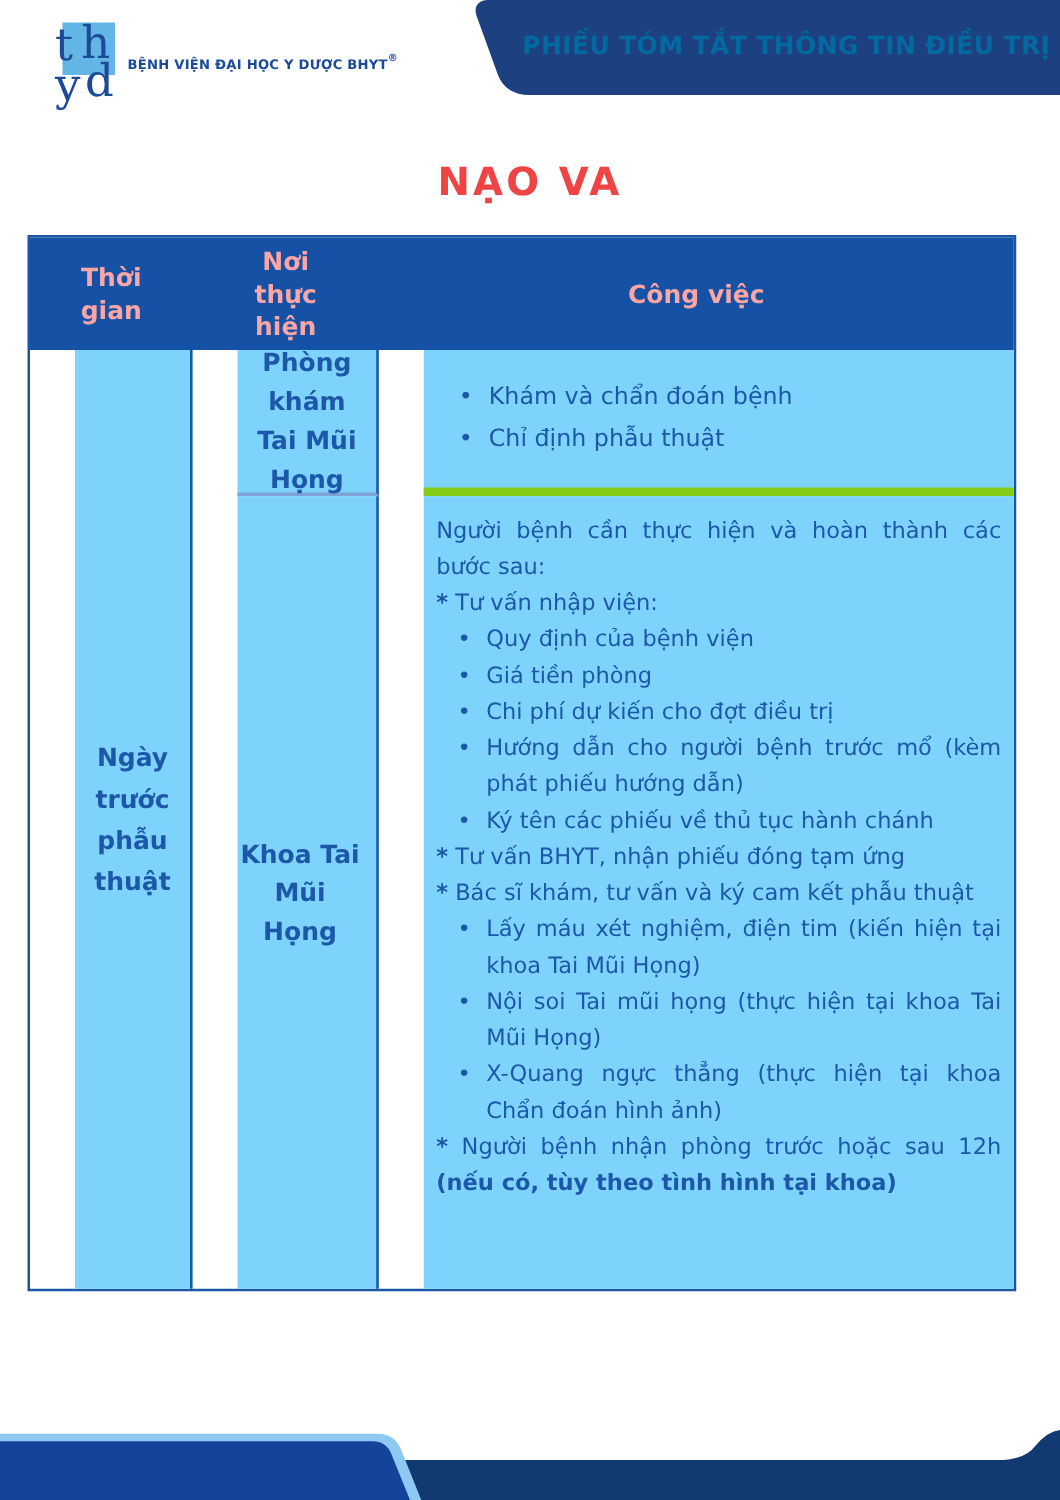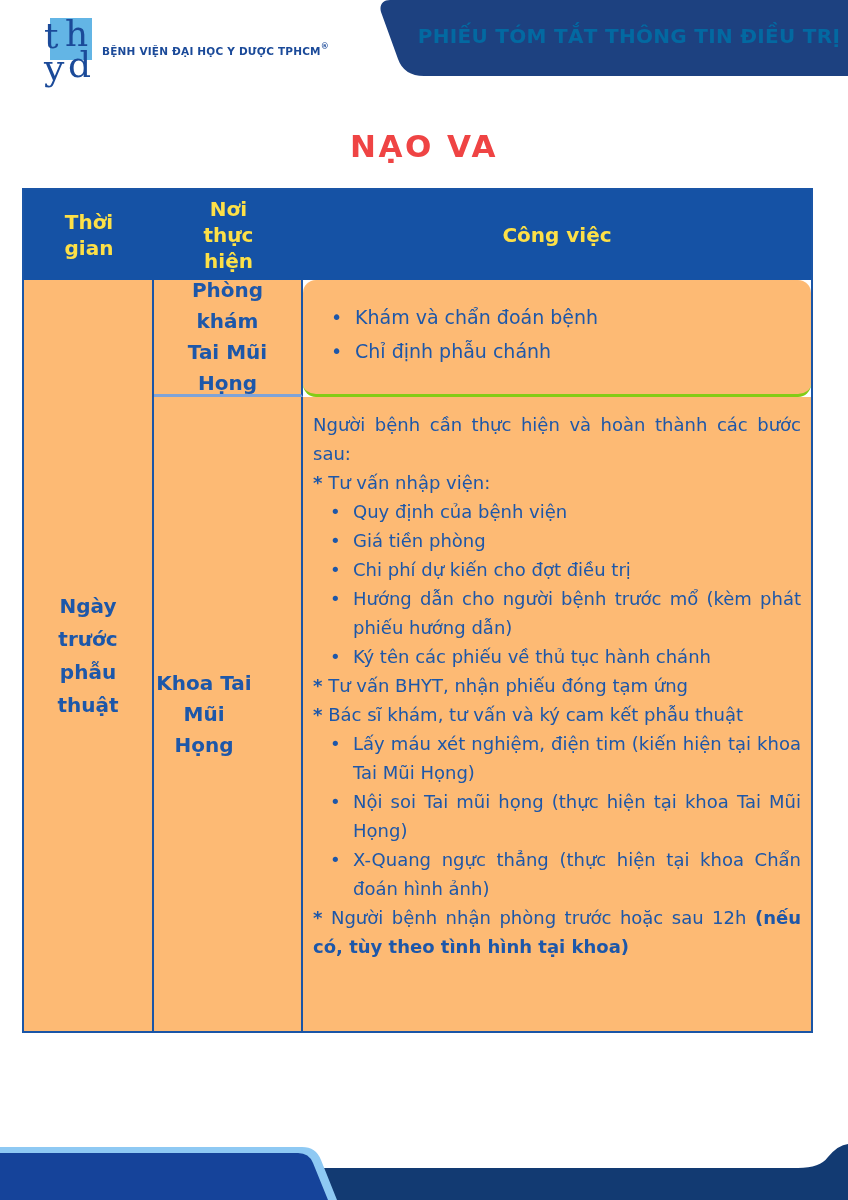--- a/index.html
+++ b/index.html
@@ -31,42 +31,42 @@
   
   .info-table{
     position:absolute;left:22px;top:188px;width:791px;height:845px;
     box-sizing:border-box;border:2px solid #1a55a6;
     display:grid;
     grid-template-columns:130px 149px 1fr;
     grid-template-rows:90px 117px 1fr;
     color:#1d57a9;
   }
   .thead{
-    grid-column:1/4;grid-row:1;background:#1552a5;color:#fde047;
+    grid-column:1/4;grid-row:1;background:#1552a5;color:#fca5a5;
     display:grid;grid-template-columns:130px 149px 1fr;
   }
   .th{display:flex;align-items:center;justify-content:center;
       font-weight:bold;font-size:20px;text-align:center;line-height:1.3;}
   .th .wrap{max-width:92px;}
-  .cell{box-sizing:border-box;background:#fdba74;}
+  .cell{box-sizing:border-box;background:#7dd3fc;margin-left:36px;}
   .cell-time{
     grid-column:1;grid-row:2/4;border-right:2px solid #1a55a6;
     display:flex;align-items:center;justify-content:center;
   }
   .cell-time .inner{width:78px;text-align:center;font-weight:bold;font-size:20px;line-height:33px;}
   .cell-place1{
     grid-column:2;grid-row:2;border-right:2px solid #1a55a6;border-bottom:3px solid #7fa3d7;
     display:flex;align-items:center;justify-content:center;
   }
   .cell-place2{
     grid-column:2;grid-row:3;border-right:2px solid #1a55a6;
     display:flex;align-items:center;
   }
   .place-txt{width:100px;text-align:center;font-weight:bold;font-size:20px;line-height:31px;}
-  .cell-tasks1{grid-column:3;grid-row:2;border-bottom:3px solid #84cc16;padding:20px 12px 0 10px;border-radius:13px;}
+  .cell-tasks1{grid-column:3;grid-row:2;border-bottom:7px solid #84cc16;padding:20px 12px 0 10px;}
   .cell-tasks2{grid-column:3;grid-row:3;padding:13px 10px 0 10px;}
   
   .step{font-size:18px;line-height:29px;text-align:justify;}
   .tasks-r1 .step{line-height:34px;text-align:left;font-size:19px;}
   .step.heading{font-weight:normal;}
   .step .star{font-weight:bold;}
   .step .bb{font-weight:bold;}
   .step.bullet{padding-left:40px;text-indent:-23px;}
   .step .dot{display:inline-block;width:23px;text-indent:0;}
   .tasks-r1 .step.bullet{padding-left:42px;text-indent:-24px;}
@@ -82,21 +82,21 @@
     <rect x="16" y="8" width="42" height="42" fill="#63b5e5"></rect>
     <g fill="#1b4a99" font-family="DejaVu Serif, serif" font-size="36">
       <text x="10" y="38">t</text>
       <text x="31" y="36">h</text>
       <text x="10" y="70">y</text>
       <text x="34" y="67">d</text>
     </g>
   </svg>
 </div>
 <div class="brand-line">
-  <span>BỆNH VIỆN ĐẠI HỌC Y DƯỢC TPHCM</span><sup>®</sup>
+  <span>BỆNH VIỆN ĐẠI HỌC Y DƯỢC BHYT</span><sup>®</sup>
 </div>
 
 <div class="banner">
   <svg width="476" height="78" viewBox="0 0 476 78">
     <path d="M18 0 C11 0 7 5 9 12 L26 59 Q32 76 52 76 L476 76 L476 0 Z" fill="#1d4180"></path>
   </svg>
   <div class="banner-text">PHIẾU TÓM TẮT THÔNG TIN ĐIỀU TRỊ</div>
 </div>
 
 <div class="doc-title">NẠO VA</div>
@@ -116,21 +116,21 @@
 
   <div class="cell cell-time">
     <div class="inner">Ngày trước phẫu thuật</div>
   </div>
 
   <div class="cell cell-place1">
     <div class="place-txt">Phòng khám Tai Mũi Họng</div>
   </div>
   <div class="cell cell-tasks1 tasks-r1">
       <div class="step bullet"><span class="dot">•</span><span>Khám và chẩn đoán bệnh</span></div>
-      <div class="step bullet"><span class="dot">•</span><span>Chỉ định phẫu chánh</span></div>
+      <div class="step bullet"><span class="dot">•</span><span>Chỉ định phẫu thuật</span></div>
     </div>
 
   <div class="cell cell-place2">
     <div class="place-txt">Khoa Tai Mũi Họng</div>
   </div>
   <div class="cell cell-tasks2">
       <div class="step heading">Người bệnh cần thực hiện và hoàn thành các bước sau:</div>
       <div class="step star"><span class="star">*</span><span> Tư vấn nhập viện:</span></div>
       <div class="step bullet"><span class="dot">•</span><span>Quy định của bệnh viện</span></div>
       <div class="step bullet"><span class="dot">•</span><span>Giá tiền phòng</span></div>

